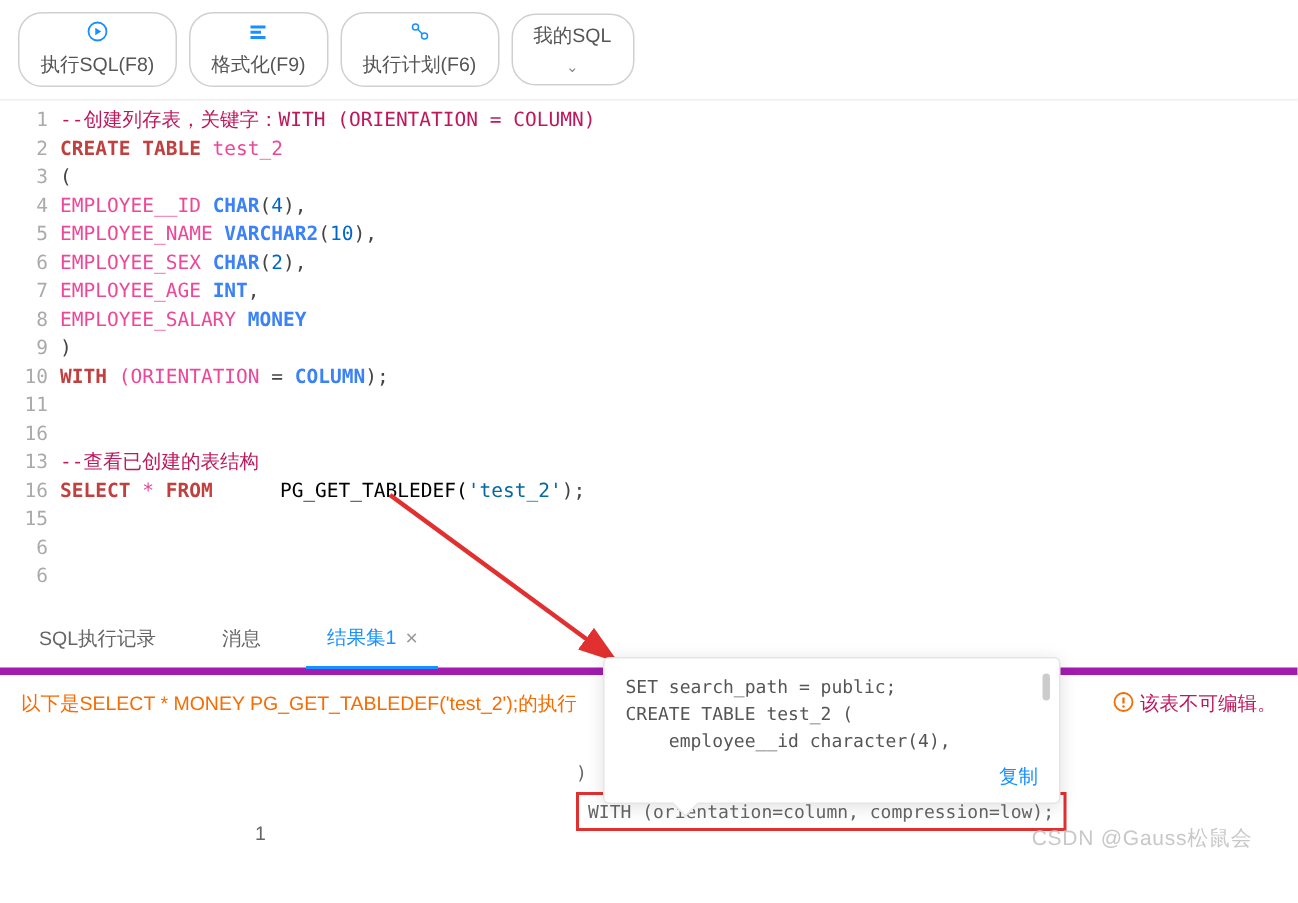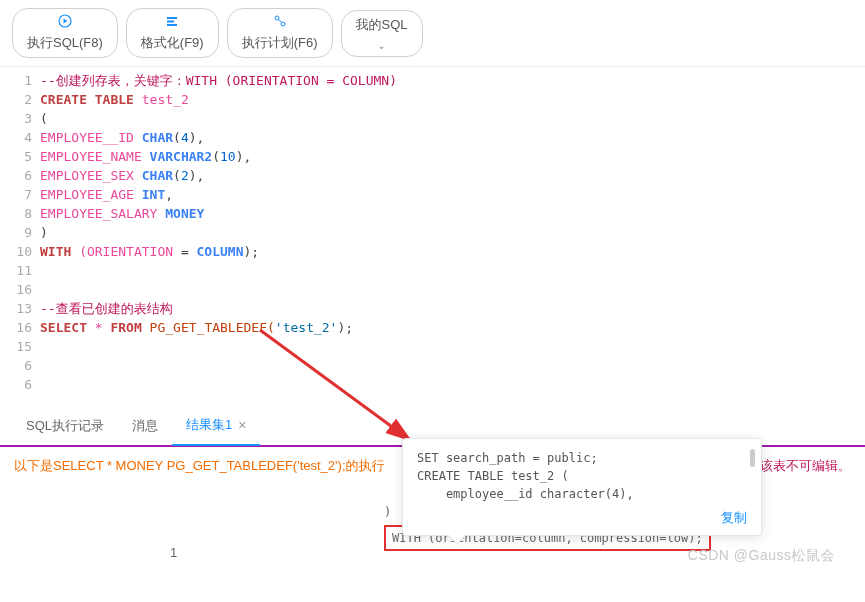--- a/index.html
+++ b/index.html
@@ -9,41 +9,41 @@
     .btn { display: inline-flex; align-items: center; gap: 6px; padding: 5px 14px; border: 1px solid #d0d0d0; border-radius: 16px; background: #fff; cursor: pointer; font-size: 13px; color: #555; flex-direction: column; }
     .btn-icon { display: inline-flex; width: 14px; height: 14px; align-items: center; justify-content: center; }
     
     .editor { display: flex; border-top: 1px solid #eee; }
     .gutter { width: 40px; text-align: right; color: #aaa; font-family: Consolas, monospace; font-size: 13px; padding: 4px 8px 4px 0; user-select: none; line-height: 19px; }
     .code { flex: 1; font-family: Consolas, monospace; font-size: 13px; padding: 4px 0; line-height: 19px; white-space: pre; }
     .code-line { height: 19px; }
     .c-comment { color: #be185d; }
     .c-keyword { color: #c04040; font-weight: bold; }
     .c-type { color: #3b82f6; font-weight: bold; }
-    .c-func { color: #c2410c; }
+    .c-func { color: #000000; padding-left: 37px; }
     .c-string { color: #0369a1; }
     .c-num { color: #0066cc; }
     .c-ident { color: #ec4899; }
     .c-paren { color: #444; }
     
-    .tabs { display: flex; border-bottom: 2px solid #a21caf; padding: 0 12px; margin-top: 8px; position: relative; }
+    .tabs { display: flex; border-bottom: 5px solid #a21caf; padding: 0 12px; margin-top: 8px; position: relative; gap: 16px; }
     .tab { padding: 10px 14px; color: #666; cursor: pointer; font-size: 13px; display: flex; align-items: center; gap: 6px; }
     .tab.active { color: #1890ff; border-bottom: 2px solid #1890ff; margin-bottom: -1px; }
     .tab-close { color: #999; font-size: 14px; }
     
     .result-header { padding: 10px 14px; display: flex; justify-content: space-between; align-items: center; font-size: 13px; }
     .result-msg { color: #f56c00; }
     .result-warn { color: #be185d; display: flex; align-items: center; gap: 4px; }
     
     .result-body { position: relative; padding: 0 14px 20px; }
     .result-row-idx { position: absolute; left: 170px; top: 60px; color: #666; font-size: 13px; }
     .result-cell { margin-left: 370px; font-family: Consolas, monospace; font-size: 12px; color: #666; line-height: 18px; white-space: pre; }
     .result-highlight { border: 2px solid #e03030; padding: 2px 6px; display: inline-block; margin-top: 4px; }
     
-    .tooltip { position: absolute; left: 402px; top: 438px; width: 360px; background: #fff; border: 1px solid #e5e5e5; border-radius: 4px; box-shadow: 0 2px 12px rgba(0,0,0,0.12); padding: 10px 14px 8px; font-family: Consolas, monospace; font-size: 12px; color: #555; z-index: 10; }
+    .tooltip { position: absolute; left: 402px; top: 438px; width: 305px; background: #fff; border: 1px solid #e5e5e5; border-radius: 4px; box-shadow: 0 2px 12px rgba(0,0,0,0.12); padding: 10px 14px 8px; font-family: Consolas, monospace; font-size: 12px; color: #555; z-index: 10; }
     .tooltip-body { max-height: 54px; overflow: hidden; line-height: 18px; white-space: pre; }
     .tooltip-scroll { position: absolute; right: 6px; top: 10px; width: 5px; height: 18px; background: #ccc; border-radius: 3px; }
     .tooltip-copy { text-align: right; color: #1890ff; cursor: pointer; margin-top: 6px; font-family: "Microsoft YaHei", Arial; font-size: 13px; }
     .tooltip-arrow { position: absolute; bottom: -7px; left: 48px; width: 12px; height: 12px; background: #fff; border-right: 1px solid #e5e5e5; border-bottom: 1px solid #e5e5e5; transform: rotate(45deg); }
     
     .arrow-svg { position: absolute; left: 250px; top: 320px; z-index: 5; pointer-events: none; }
     
     .watermark { position: absolute; right: 30px; bottom: 6px; color: #c8c8c8; font-size: 14px; letter-spacing: 0.5px; }
     .container { position: relative; }
   </style>

